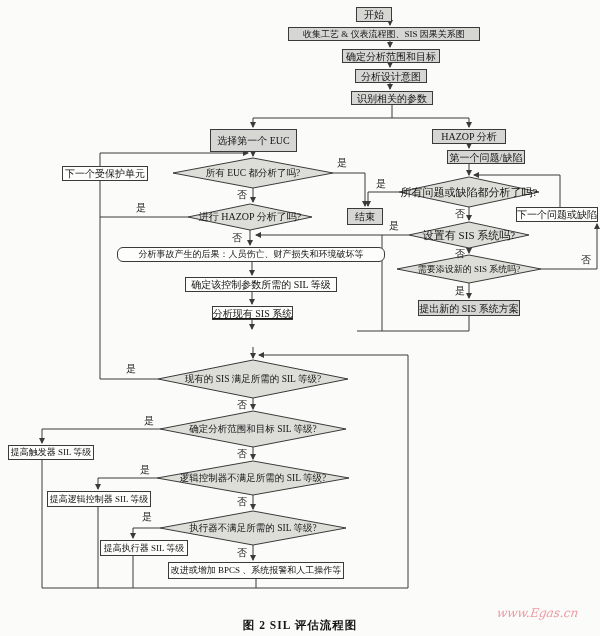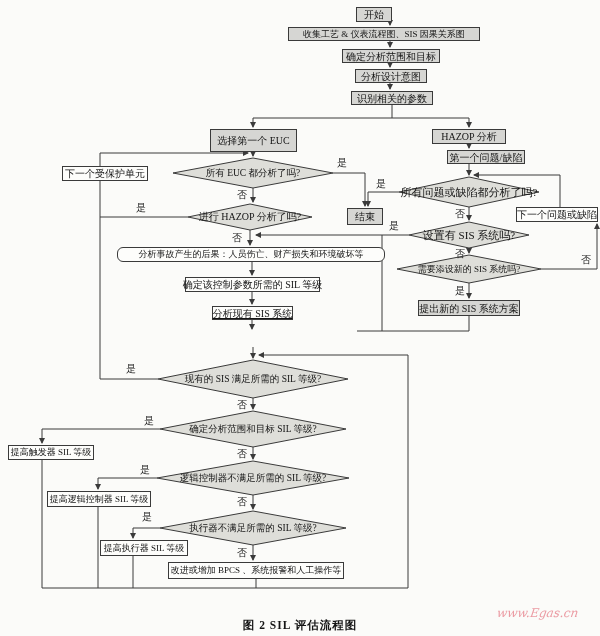--- a/index.html
+++ b/index.html
@@ -121,21 +121,21 @@
   <div class="node gray" style="left:355px;top:69px;width:72px;height:14px;">分析设计意图</div>
   <div class="node gray" style="left:351px;top:91px;width:82px;height:14px;">识别相关的参数</div>
   <div class="node gray" style="left:210px;top:129px;width:87px;height:23px;">选择第一个 EUC</div>
   <div class="node gray" style="left:432px;top:129px;width:74px;height:15px;">HAZOP 分析</div>
   <div class="node gray" style="left:447px;top:150px;width:78px;height:14px;">第一个问题/缺陷</div>
   <div class="node gray" style="left:347px;top:208px;width:36px;height:17px;">结束</div>
   <div class="node white" style="left:516px;top:207px;width:82px;height:15px;">下一个问题或缺陷</div>
   <div class="node gray" style="left:418px;top:300px;width:102px;height:16px;">提出新的 SIS 系统方案</div>
   <div class="node white" style="left:62px;top:166px;width:86px;height:15px;">下一个受保护单元</div>
   <div class="node white small" style="left:117px;top:247px;width:268px;height:15px;border-radius:6px;">分析事故产生的后果：人员伤亡、财产损失和环境破坏等</div>
-  <div class="node white" style="left:185px;top:277px;width:135px;height:15px;">确定该控制参数所需的 SIL 等级</div>
+  <div class="node white" style="left:185px;top:277px;width:152px;height:15px;">确定该控制参数所需的 SIL 等级</div>
   <div class="node white" style="left:212px;top:306px;width:81px;height:14px;text-decoration:underline;">分析现有 SIS 系统</div>
   <div class="node white small" style="left:8px;top:445px;width:86px;height:15px;">提高触发器 SIL 等级</div>
   <div class="node white small" style="left:47px;top:491px;width:104px;height:16px;">提高逻辑控制器 SIL 等级</div>
   <div class="node white small" style="left:100px;top:540px;width:88px;height:16px;">提高执行器 SIL 等级</div>
   <div class="node white small" style="left:168px;top:562px;width:176px;height:17px;">改进或增加 BPCS 、系统报警和人工操作等</div>
 
   <div class="dlabel" style="left:253px;top:173px;">所有 EUC 都分析了吗?</div>
   <div class="dlabel" style="left:250px;top:217px;font-size:10px;">进行 HAZOP 分析了吗?</div>
   <div class="dlabel" style="left:469px;top:192px;font-size:11px;">所有问题或缺陷都分析了吗?</div>
   <div class="dlabel" style="left:469px;top:235px;font-size:11px;">设置有 SIS 系统吗?</div>

